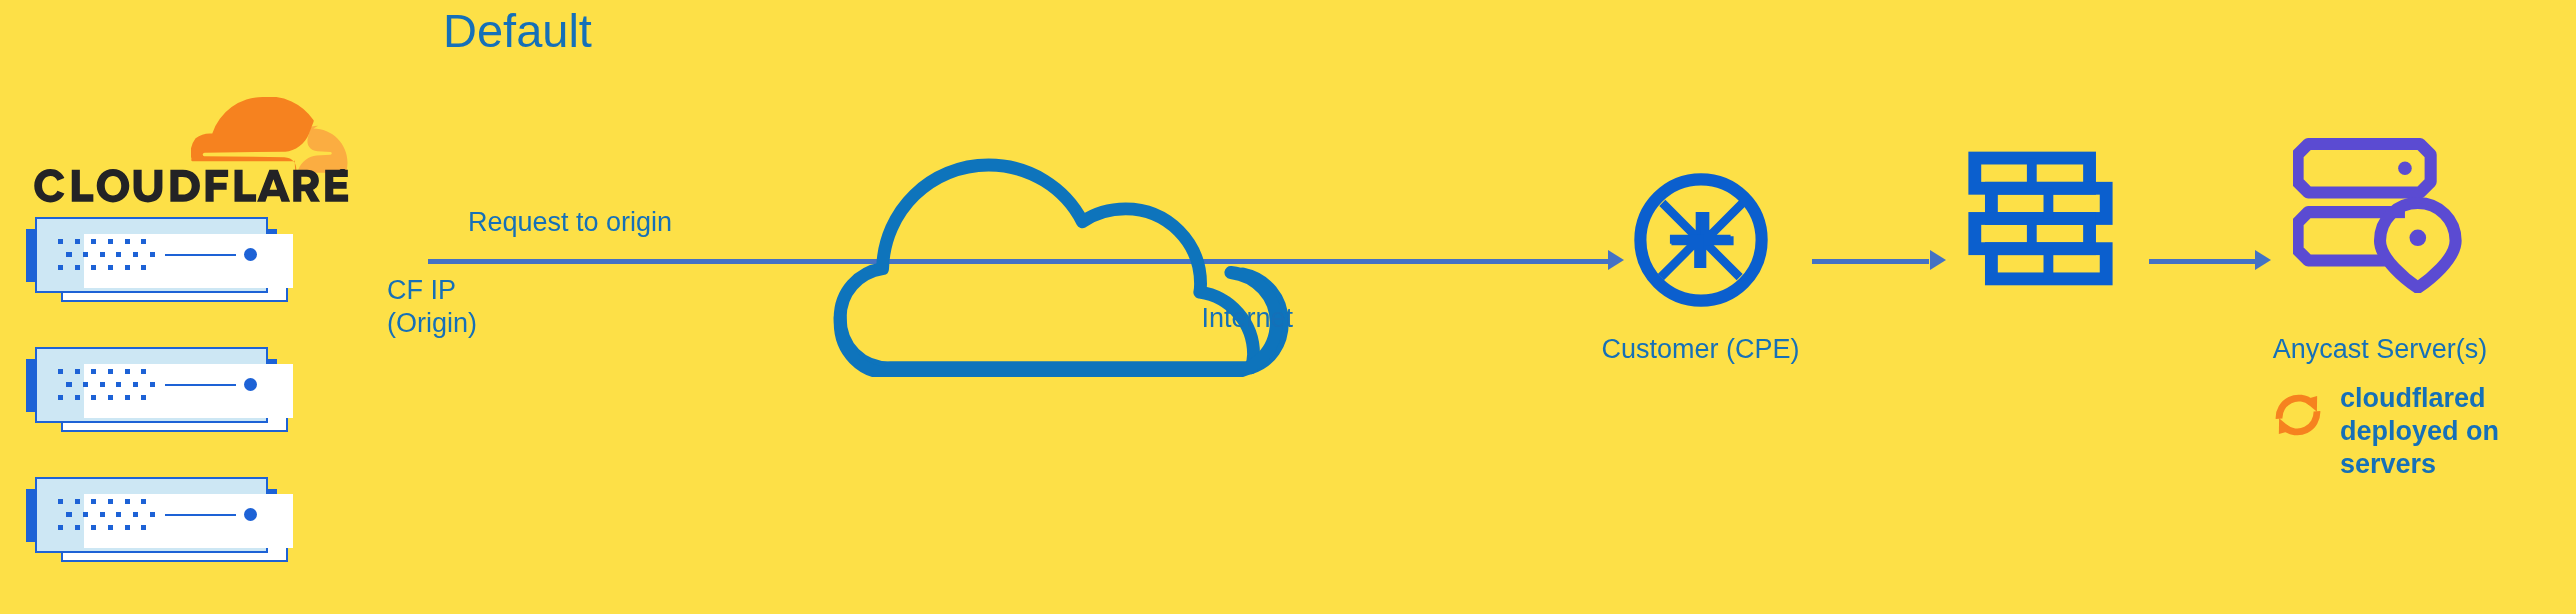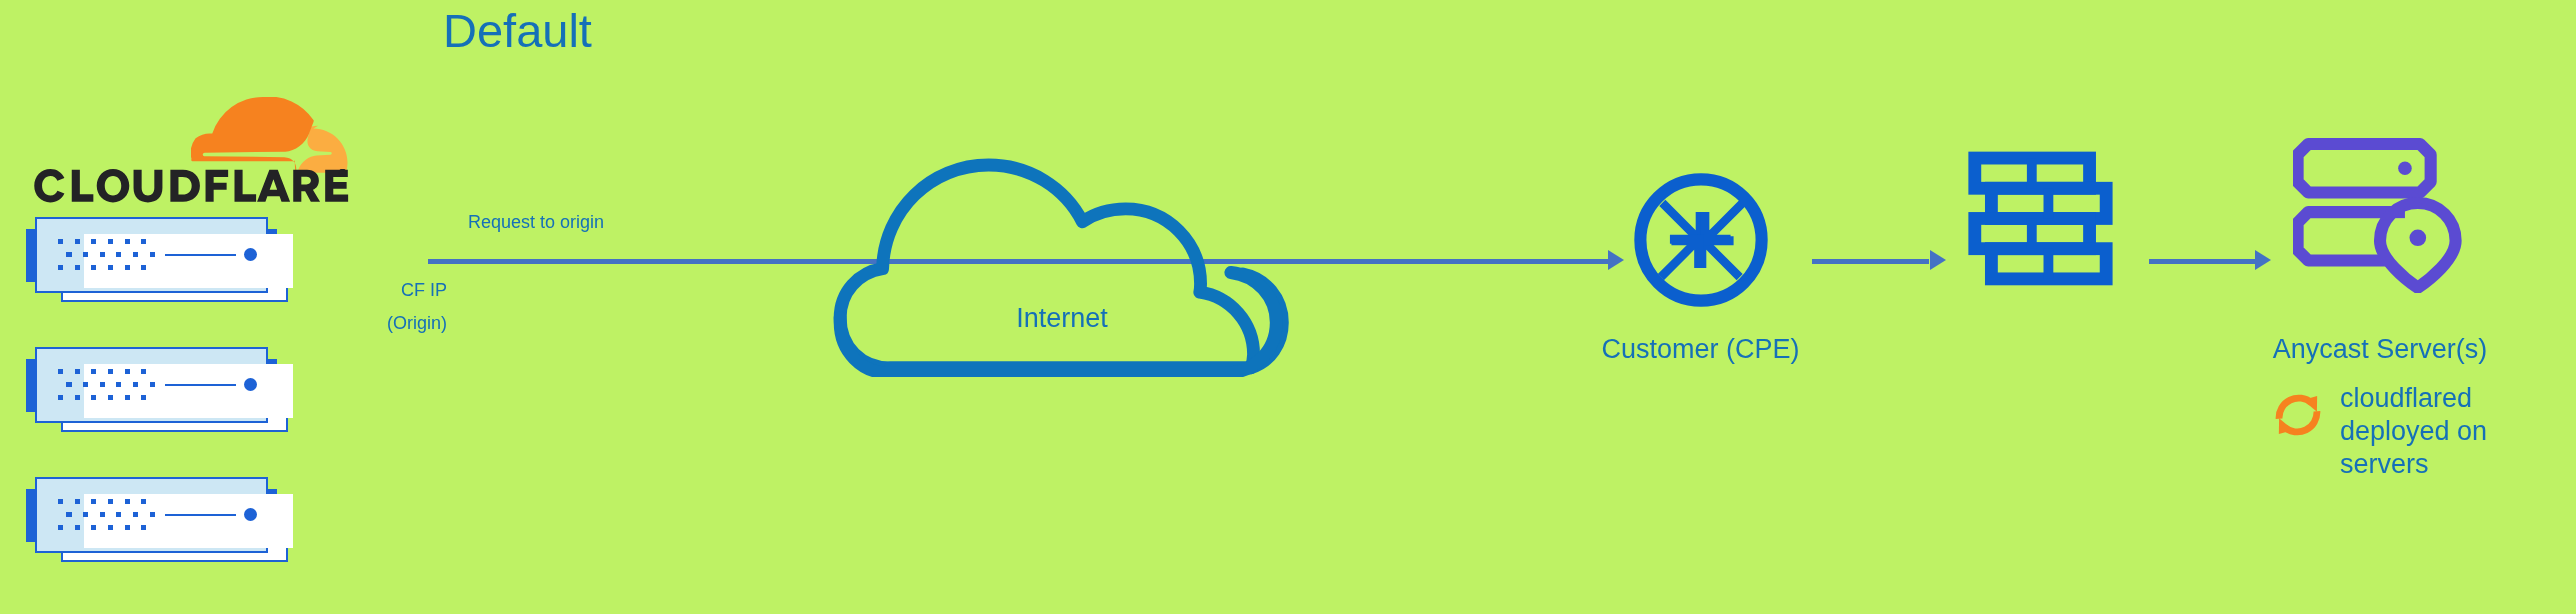--- a/index.html
+++ b/index.html
@@ -9,21 +9,21 @@
     background: #ffffff;
   }
   body {
     font-family: "Liberation Sans", sans-serif;
     -webkit-font-smoothing: antialiased;
   }
   #canvas {
     position: relative;
     width: 2576px;
     height: 614px;
-    background: #bef264;
+    background: #fde047;
     overflow: hidden;
   }
   .abs { position: absolute; }
 
   
   #diagram-title {
     left: 443px;
     top: 3px;
     font-size: 47px;
     color: #1570B8;
@@ -123,24 +123,23 @@
     top: 36px;
     width: 13px;
     height: 13px;
     border-radius: 50%;
     background: #1D62D6;
   }
 
   
   .flow-label {
     color: #1570B8;
-    font-size: 18px;
+    font-size: 27px;
     line-height: 33px;
     white-space: nowrap;
-    text-align: right;
   }
   #label-request-to-origin { left: 468px; top: 206px; }
   #label-cf-ip { left: 387px; top: 274px; }
 
   .node-label {
     color: #1570B8;
     font-size: 27px;
     line-height: 33px;
     text-align: center;
     white-space: nowrap;
@@ -157,21 +156,21 @@
     border-bottom: 10.6px solid transparent;
     border-left: 16.6px solid #4472C4;
   }
 
   
   #internet-cloud { left: 831px; top: 112px; width: 462px; height: 265px; }
   #internet-label {
     left: 831px;
     top: 303px;
     width: 462px;
-    text-align: center;
+    text-align: right;
     color: #1570B8;
     font-size: 27px;
   }
 
   
   #cpe-icon { left: 1629px; top: 168px; width: 144px; height: 144px; }
   #cpe-label { left: 1502px; top: 333px; width: 397px; }
 
   
   #firewall-icon { left: 1968px; top: 151px; width: 151px; height: 144px; }
@@ -188,20 +187,21 @@
     width: 56px; height: 56px;
   }
   #cloudflared-text {
     position: absolute;
     left: 70px;
     top: 0px;
     width: 189px;
     color: #1570B8;
     font-size: 27px;
     line-height: 33px;
+    font-weight: bold;
   }
 </style>
 </head>
 <body>
 
 <div id="canvas">
 
   <div class="abs" id="diagram-title">Default</div>
 
   <div class="abs" id="cloudflare-logo">

